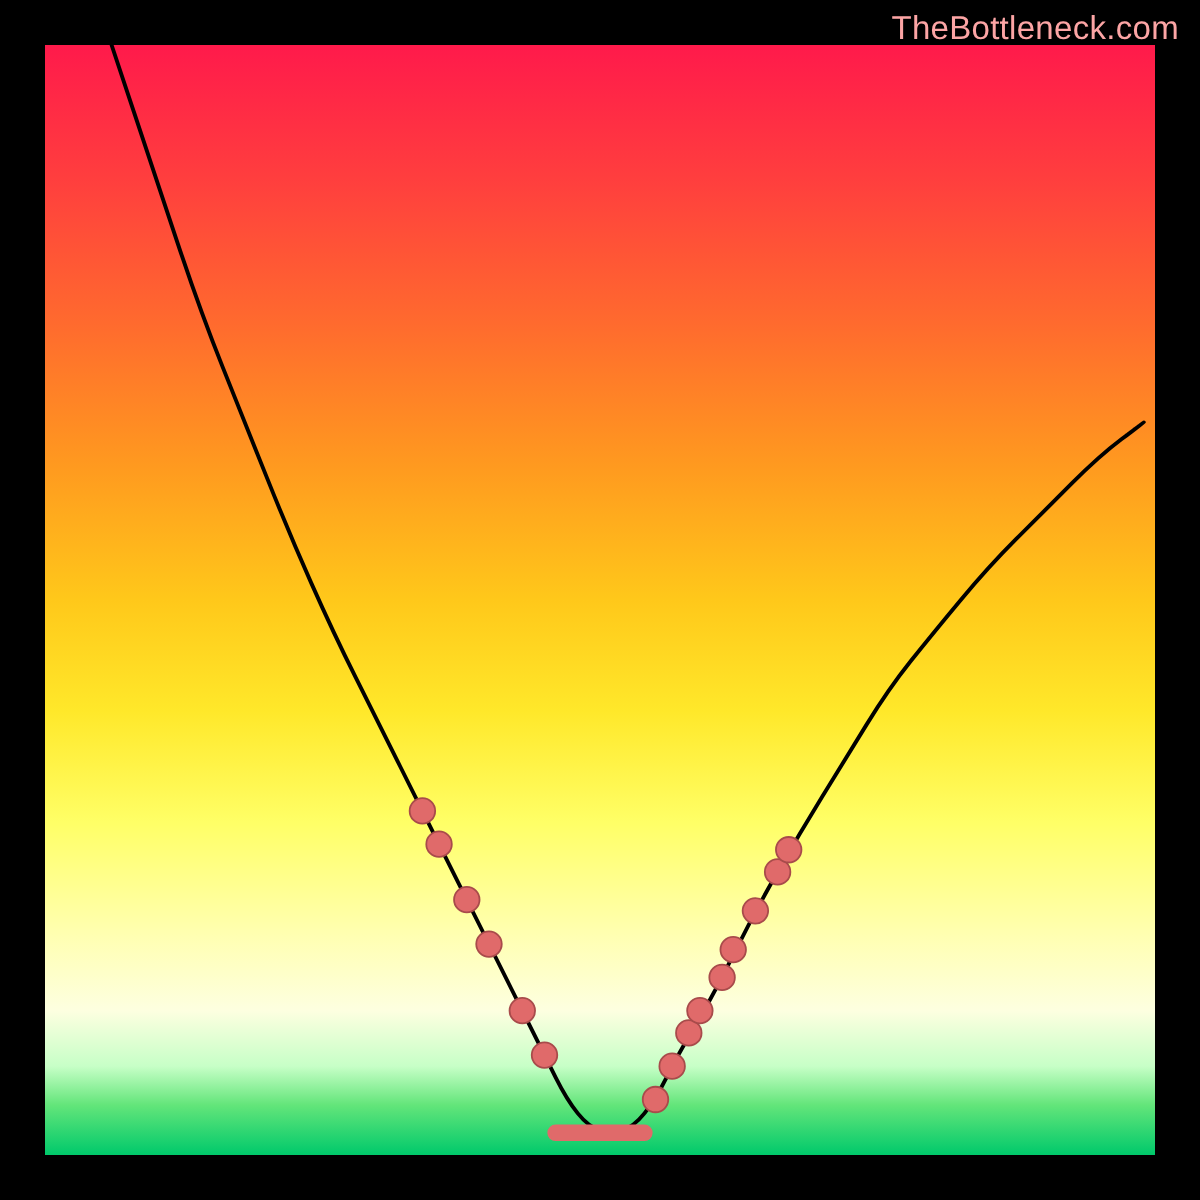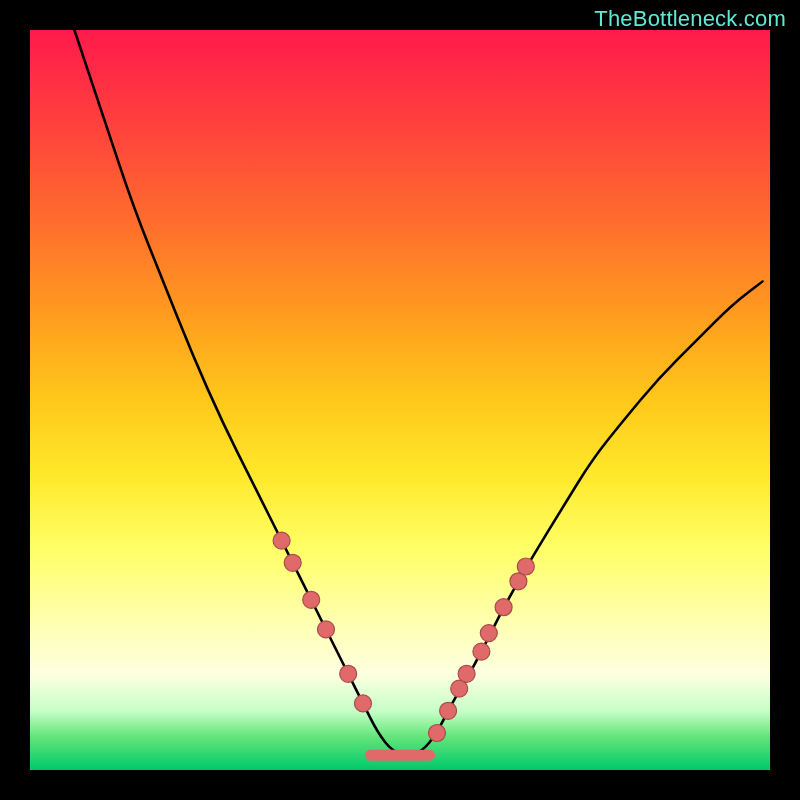--- a/index.html
+++ b/index.html
@@ -13,21 +13,21 @@
   .outer {
     width: 800px;
     height: 800px;
     background: #000;
     position: relative;
   }
   .watermark {
     position: absolute;
     top: 6px;
     right: 14px;
-    color: #5eead4;
+    color: #fca5a5;
     font-family: Arial, Helvetica, sans-serif;
     font-size: 22px;
     letter-spacing: 0.2px;
     z-index: 10;
     user-select: none;
   }
   .plot {
     position: absolute;
     left: 30px;
     top: 30px;

